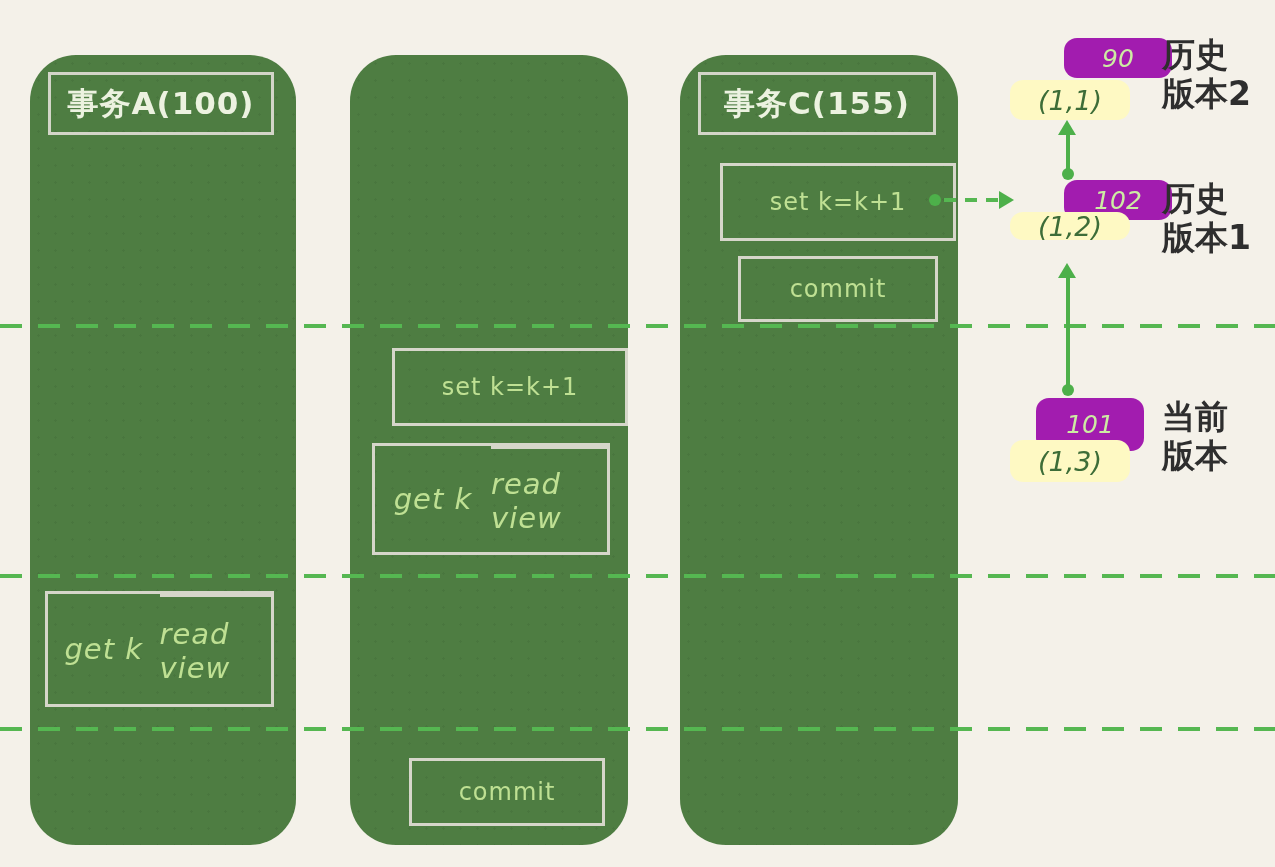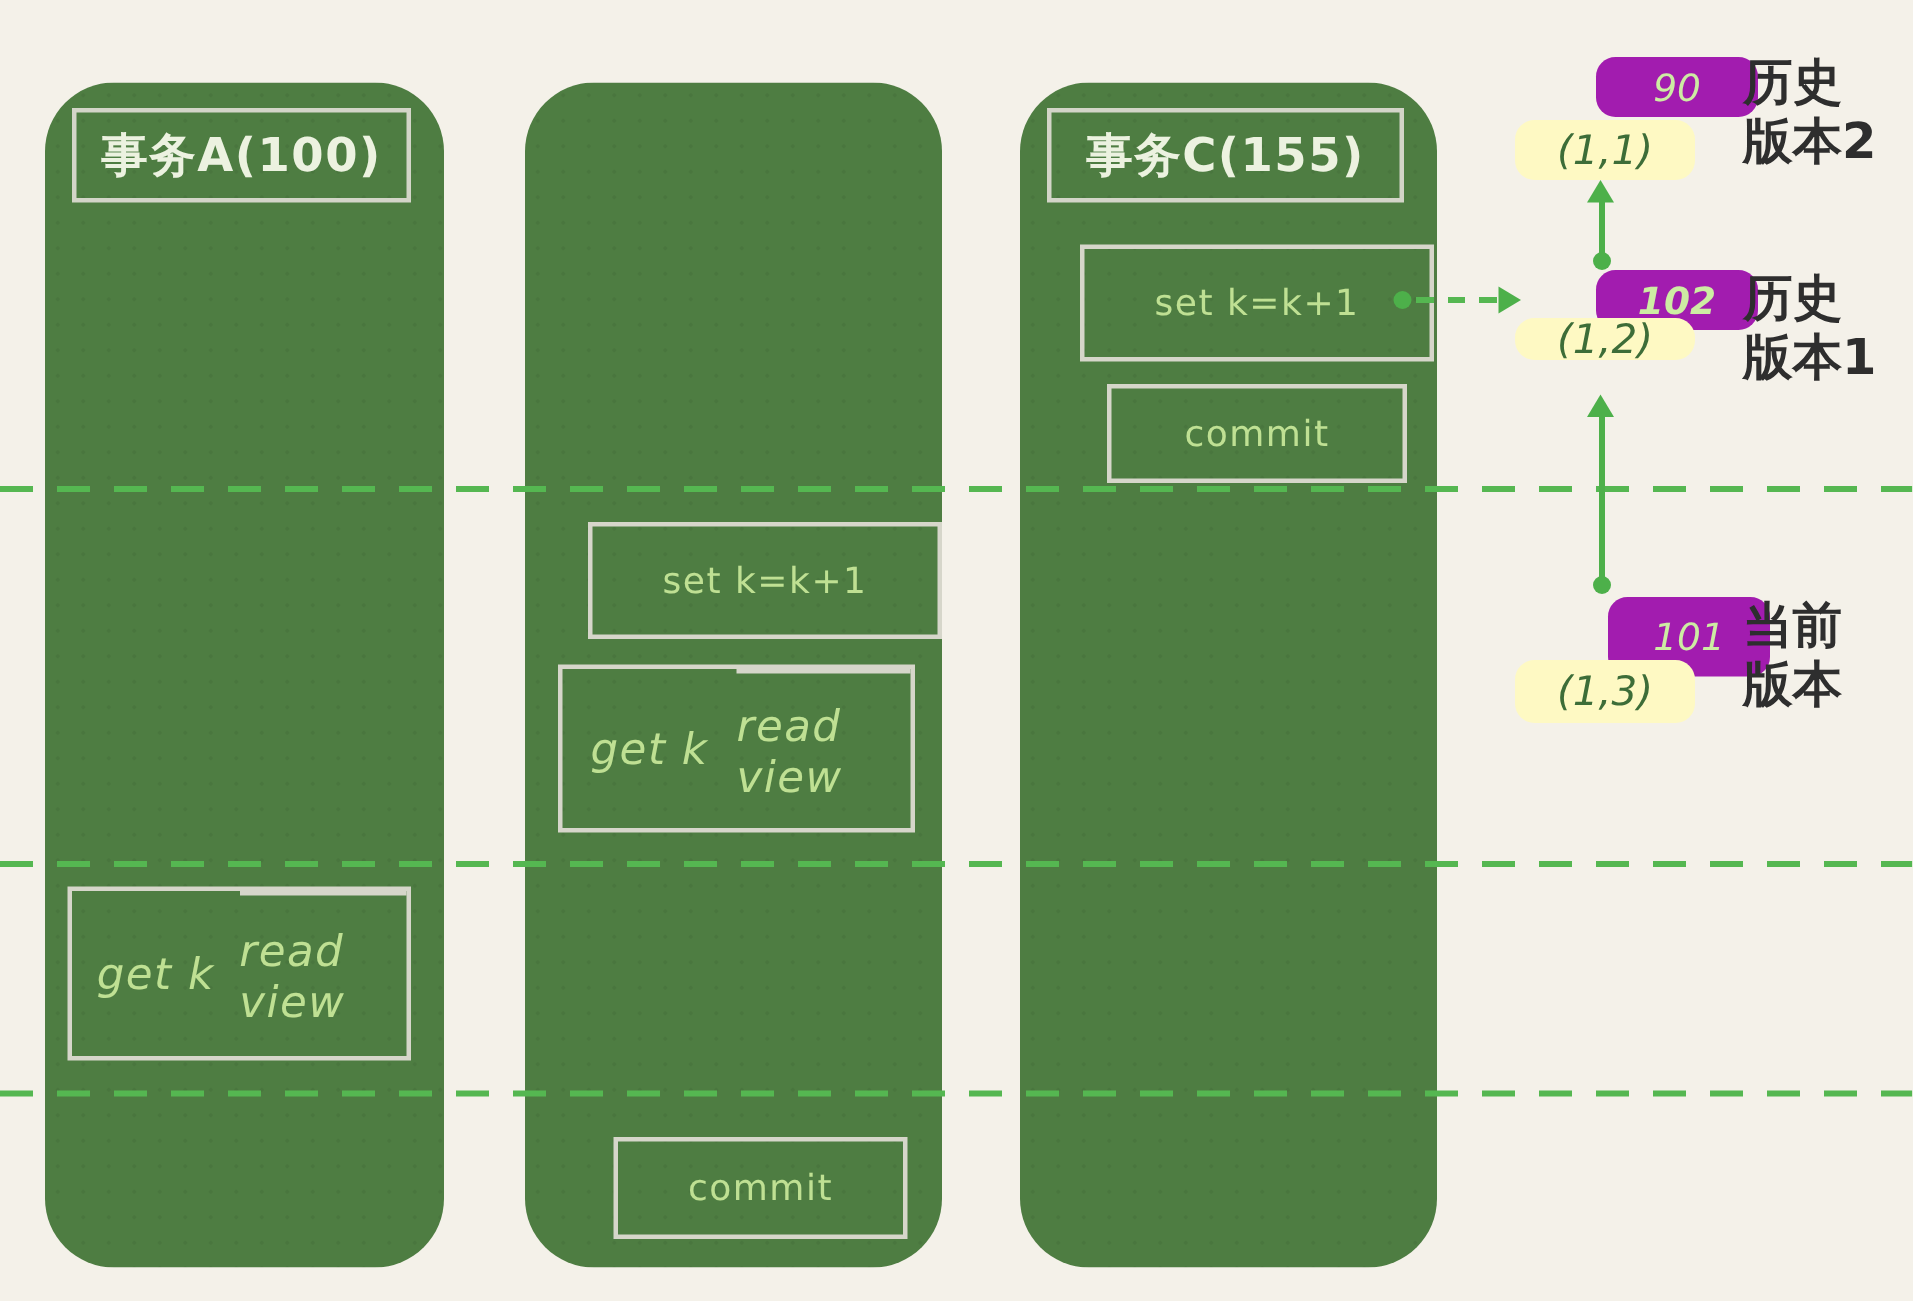--- a/index.html
+++ b/index.html
@@ -92,31 +92,31 @@
   <div class="pill-light" style="left:1010px;top:80px;width:120px;height:40px;">(1,1)</div>
   <div class="vlabel" style="left:1162px;top:36px;">
     <div>历史</div>
     <div>版本2</div>
   </div>
 
   <div class="arrowhead-up" style="left:1058px;top:120px;"></div>
   <div class="vline" style="left:1066px;top:132px;height:42px;"></div>
   <div class="dot" style="left:1062px;top:168px;"></div>
 
-  <div class="pill-dark" style="left:1016px;top:180px;width:108px;height:40px;font-weight:bold;">102</div>
+  <div class="pill-dark" style="left:1016px;top:180px;width:108px;height:40px;">102</div>
   <div class="pill-light" style="left:1010px;top:212px;width:120px;height:28px;">(1,2)</div>
   <div class="vlabel" style="left:1162px;top:180px;">
     <div>历史</div>
     <div>版本1</div>
   </div>
 
   <div class="arrowhead-up" style="left:1058px;top:263px;"></div>
   <div class="vline" style="left:1066px;top:275px;height:112px;"></div>
   <div class="dot" style="left:1062px;top:384px;"></div>
 
-  <div class="pill-dark" style="left:1024px;top:398px;width:108px;height:53px;">101</div>
+  <div class="pill-dark" style="left:988px;top:398px;width:108px;height:53px;">101</div>
   <div class="pill-light" style="left:1010px;top:440px;width:120px;height:42px;">(1,3)</div>
   <div class="vlabel" style="left:1162px;top:398px;">
     <div>当前</div>
     <div>版本</div>
   </div>
 
 </div>
 
 </body></html>

